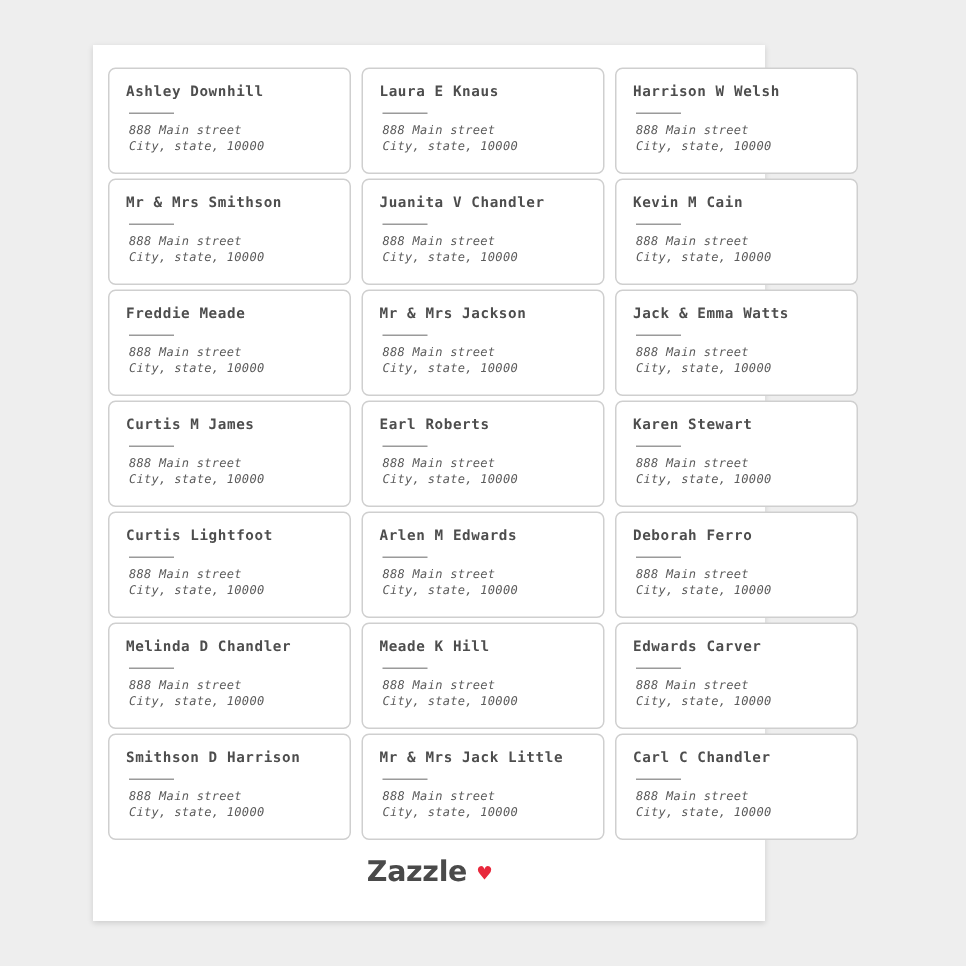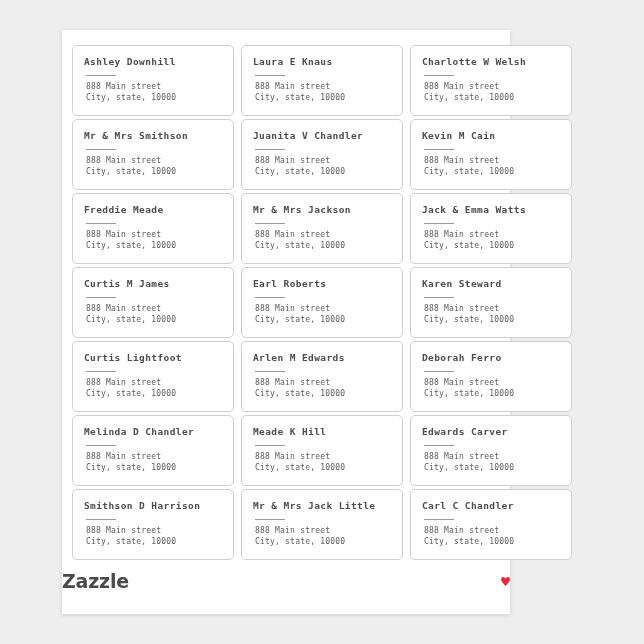--- a/index.html
+++ b/index.html
@@ -57,29 +57,30 @@
     margin: 7px 0 5px 2px;
   }
   .label-line {
     font-family: "DejaVu Sans Mono", monospace;
     font-size: 8px;
     letter-spacing: 0.2px;
     color: #5b5b5b;
     line-height: 11px;
     white-space: nowrap;
     padding-left: 2px;
+    font-style: italic;
   }
   #brand {
     position: absolute;
     left: 0;
     right: 0;
     bottom: 22px;
     display: flex;
     align-items: center;
-    justify-content: space-between;
+    justify-content: center;
     gap: 7px;
   }
   #brand-word {
     font-family: "DejaVu Sans", sans-serif;
     font-size: 19px;
     font-weight: bold;
     color: #4a4a4a;
     letter-spacing: -0.2px;
   }
   #brand-heart {
@@ -101,21 +102,21 @@
         <div class="label-line">888 Main street</div>
         <div class="label-line">City, state, 10000</div>
       </div>
       <div class="label-card">
         <div class="label-name">Laura E Knaus</div>
         <div class="label-rule"></div>
         <div class="label-line">888 Main street</div>
         <div class="label-line">City, state, 10000</div>
       </div>
       <div class="label-card">
-        <div class="label-name">Charlotte W Welsh</div>
+        <div class="label-name">Harrison W Welsh</div>
         <div class="label-rule"></div>
         <div class="label-line">888 Main street</div>
         <div class="label-line">City, state, 10000</div>
       </div>
       <div class="label-card">
         <div class="label-name">Mr &amp; Mrs Smithson</div>
         <div class="label-rule"></div>
         <div class="label-line">888 Main street</div>
         <div class="label-line">City, state, 10000</div>
       </div>
@@ -155,21 +156,21 @@
         <div class="label-line">888 Main street</div>
         <div class="label-line">City, state, 10000</div>
       </div>
       <div class="label-card">
         <div class="label-name">Earl Roberts</div>
         <div class="label-rule"></div>
         <div class="label-line">888 Main street</div>
         <div class="label-line">City, state, 10000</div>
       </div>
       <div class="label-card">
-        <div class="label-name">Karen Steward</div>
+        <div class="label-name">Karen Stewart</div>
         <div class="label-rule"></div>
         <div class="label-line">888 Main street</div>
         <div class="label-line">City, state, 10000</div>
       </div>
       <div class="label-card">
         <div class="label-name">Curtis Lightfoot</div>
         <div class="label-rule"></div>
         <div class="label-line">888 Main street</div>
         <div class="label-line">City, state, 10000</div>
       </div>

